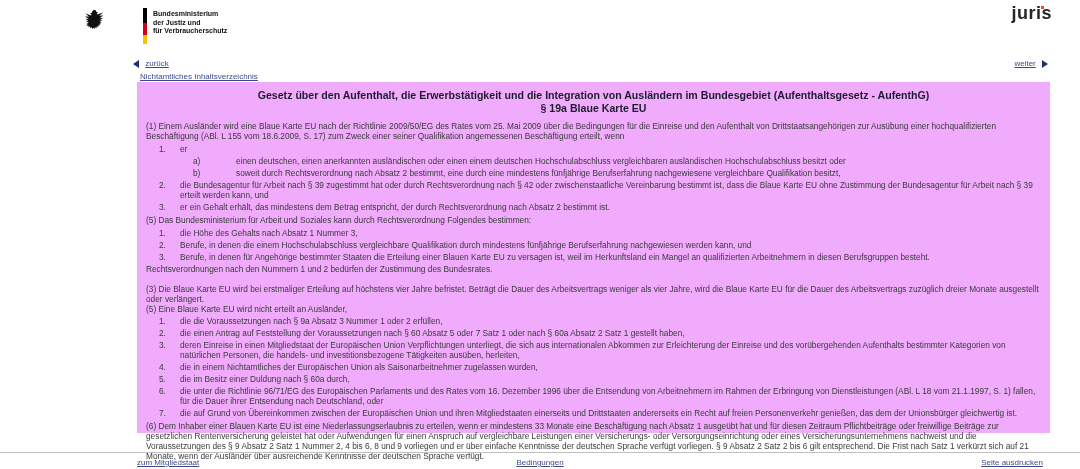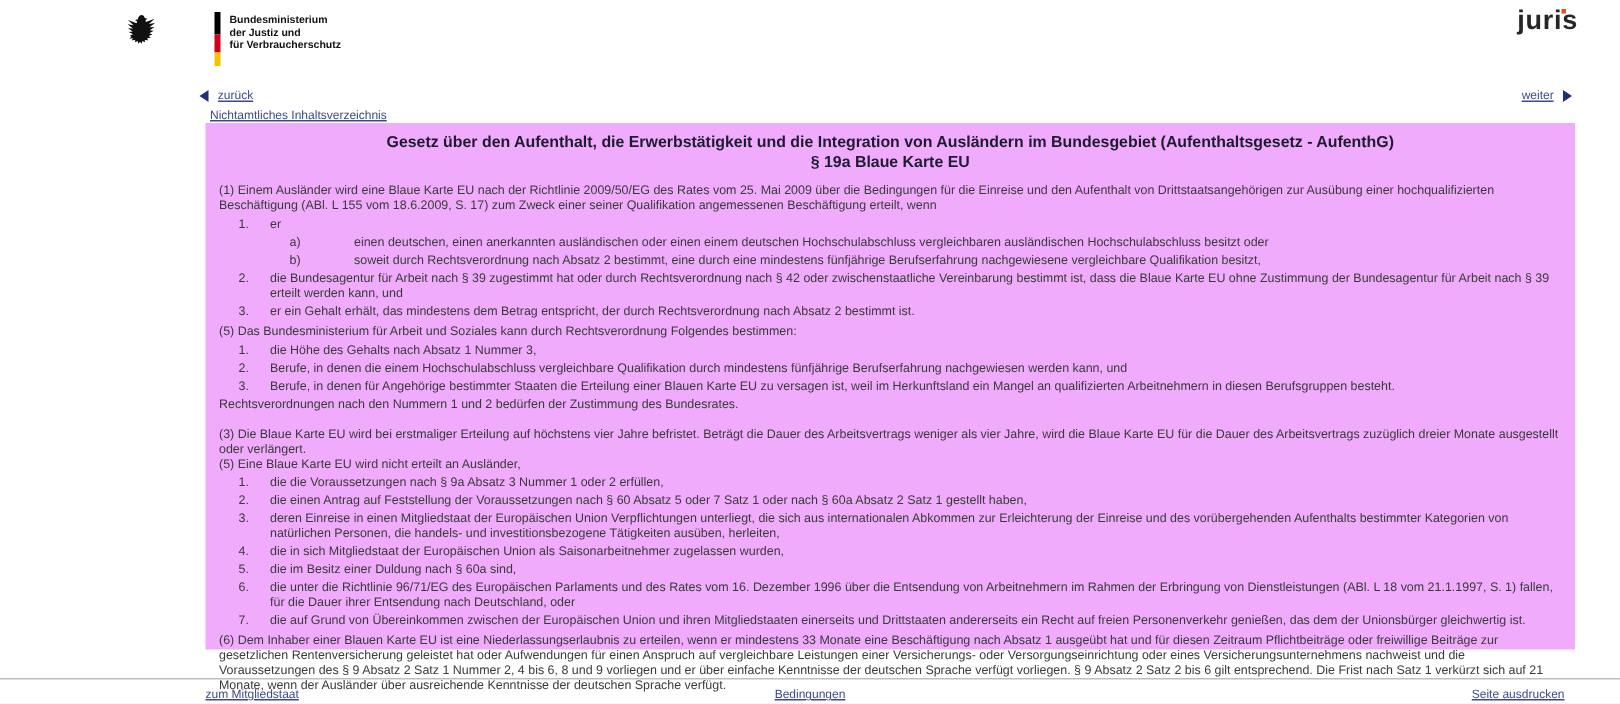--- a/index.html
+++ b/index.html
@@ -140,25 +140,25 @@
       <div class="row">
         <span class="num">2.</span>
         <span class="txt">die einen Antrag auf Feststellung der Voraussetzungen nach § 60 Absatz 5 oder 7 Satz 1 oder nach § 60a Absatz 2 Satz 1 gestellt haben,</span>
       </div>
       <div class="row">
         <span class="num">3.</span>
         <span class="txt">deren Einreise in einen Mitgliedstaat der Europäischen Union Verpflichtungen unterliegt, die sich aus internationalen Abkommen zur Erleichterung der Einreise und des vorübergehenden Aufenthalts bestimmter Kategorien von natürlichen Personen, die handels- und investitionsbezogene Tätigkeiten ausüben, herleiten,</span>
       </div>
       <div class="row">
         <span class="num">4.</span>
-        <span class="txt">die in sich Mitgliedstaat der Europäischen Union als Saisonarbeitnehmer zugelassen wurden,</span>
+        <span class="txt">die in einem Nichtamtliches der Europäischen Union als Saisonarbeitnehmer zugelassen wurden,</span>
       </div>
       <div class="row">
         <span class="num">5.</span>
-        <span class="txt">die im Besitz einer Duldung nach § 60a sind,</span>
+        <span class="txt">die im Besitz einer Duldung nach § 60a durch,</span>
       </div>
       <div class="row">
         <span class="num">6.</span>
         <span class="txt">die unter die Richtlinie 96/71/EG des Europäischen Parlaments und des Rates vom 16. Dezember 1996 über die Entsendung von Arbeitnehmern im Rahmen der Erbringung von Dienstleistungen (ABl. L 18 vom 21.1.1997, S. 1) fallen, für die Dauer ihrer Entsendung nach Deutschland, oder</span>
       </div>
       <div class="row">
         <span class="num">7.</span>
         <span class="txt">die auf Grund von Übereinkommen zwischen der Europäischen Union und ihren Mitgliedstaaten einerseits und Drittstaaten andererseits ein Recht auf freien Personenverkehr genießen, das dem der Unionsbürger gleichwertig ist.</span>
       </div>
 

